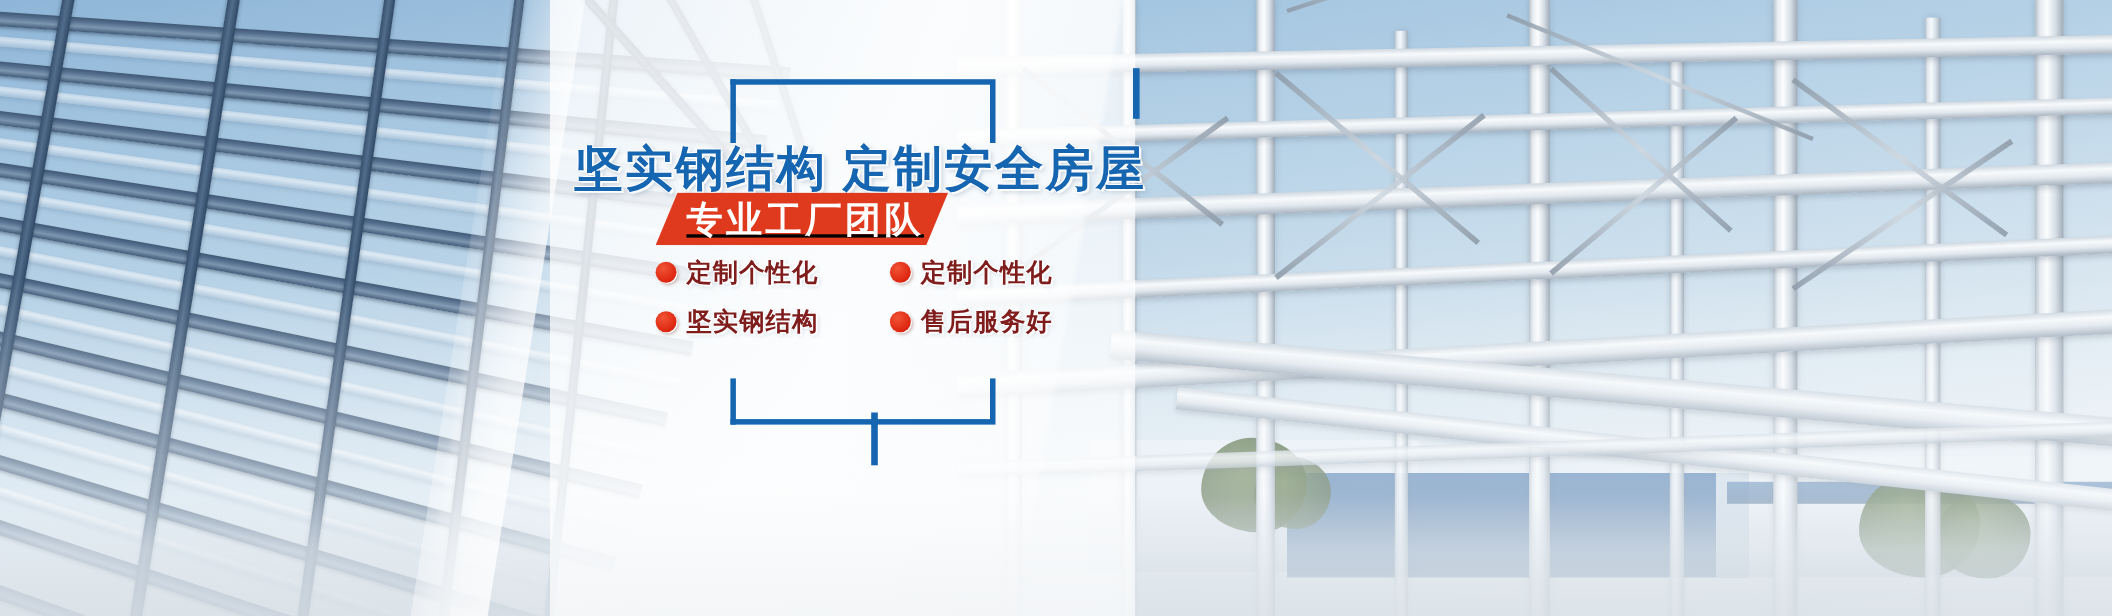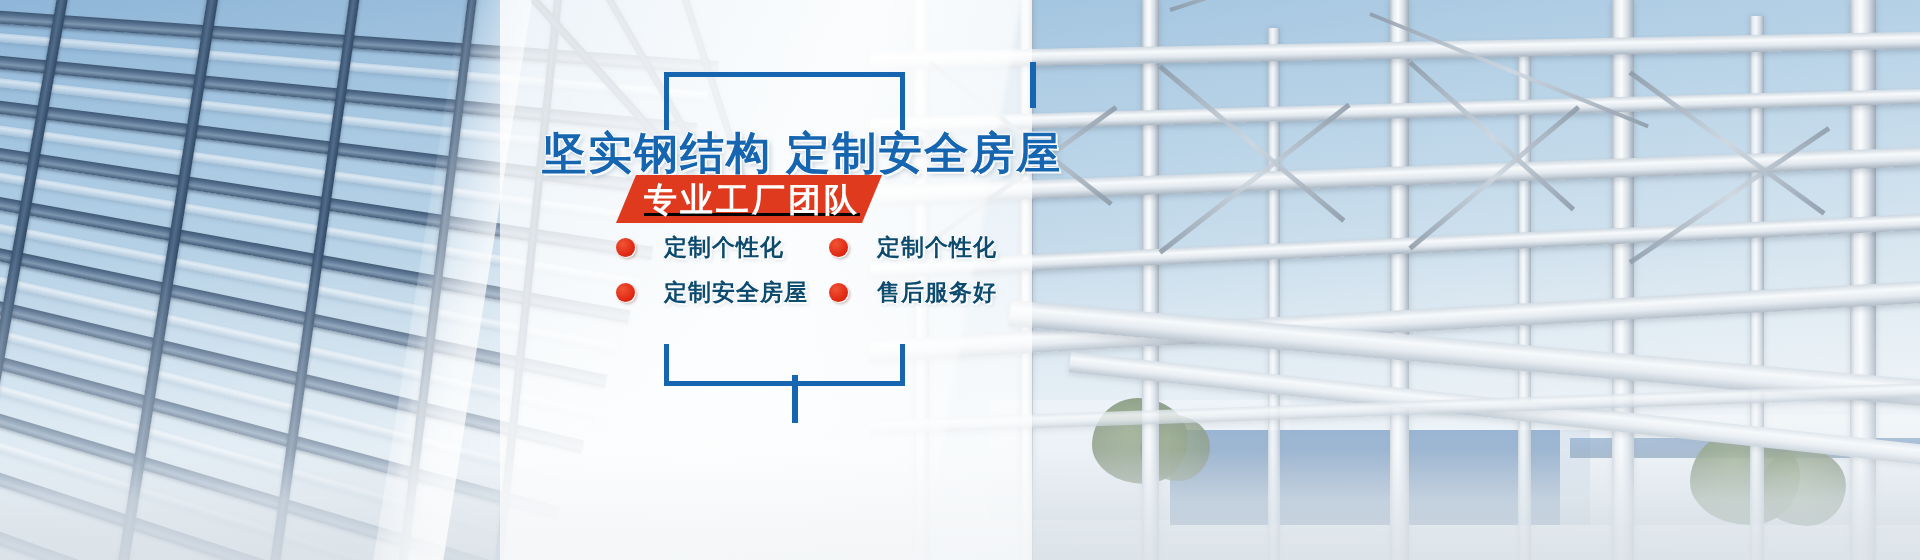--- a/index.html
+++ b/index.html
@@ -102,21 +102,21 @@
     transform:skewX(-9deg);
     transform-origin:top left;
   }
 
   
   .bracket { position:absolute; pointer-events:none; }
   .bk-line { position:absolute; background:#1565b0; }
 
   
   .content {
-    position:absolute; left:520px; top:0; width:560px; height:408px;
+    position:absolute; left:500px; top:0; width:560px; height:408px;
   }
 
   .headline {
     position:absolute;
     left:22px; top:124px;
     width:530px;
     font-size:44px;
     font-weight:700;
     letter-spacing:2px;
     color:#1565b0;
@@ -158,27 +158,26 @@
     grid-column-gap:6px;
   }
   .feature { display:flex; align-items:center; gap:9px; }
   .dot {
     width:19px; height:19px; border-radius:50%;
     background:radial-gradient(circle at 36% 32%,#f05434,#e02a14 62%,#c41f0c 100%);
     box-shadow:1px 1px 0 #fff, 2px 2px 3px rgba(110,40,25,.35);
     flex:0 0 auto;
   }
   .feature-label {
-    font-size:23px; font-weight:700; color:#0c4a6e;
+    font-size:23px; font-weight:700; color:#7f1d1d;
     letter-spacing:1px; white-space:nowrap;
     text-shadow:
       1px 0 0 #fff,-1px 0 0 #fff,0 1px 0 #fff,0 -1px 0 #fff,
       2px 2px 0 rgba(255,255,255,.8),
       2px 2px 4px rgba(90,120,150,.3);
-    margin-left: 20px;
   }
 
   .tick {
     position:absolute;
     width:7px; background:#1565b0;
   }
 </style>
 </head>
 <body>
 
@@ -310,21 +309,21 @@
         <span class="feature-label">定制个性化</span>
       </div>
 
       <div class="feature">
         <span class="dot"></span>
         <span class="feature-label">定制个性化</span>
       </div>
 
       <div class="feature">
         <span class="dot"></span>
-        <span class="feature-label">定制安全房屋</span>
+        <span class="feature-label">坚实钢结构</span>
       </div>
 
       <div class="feature">
         <span class="dot"></span>
         <span class="feature-label">售后服务好</span>
       </div>
 
     </div>
   </div>
 

